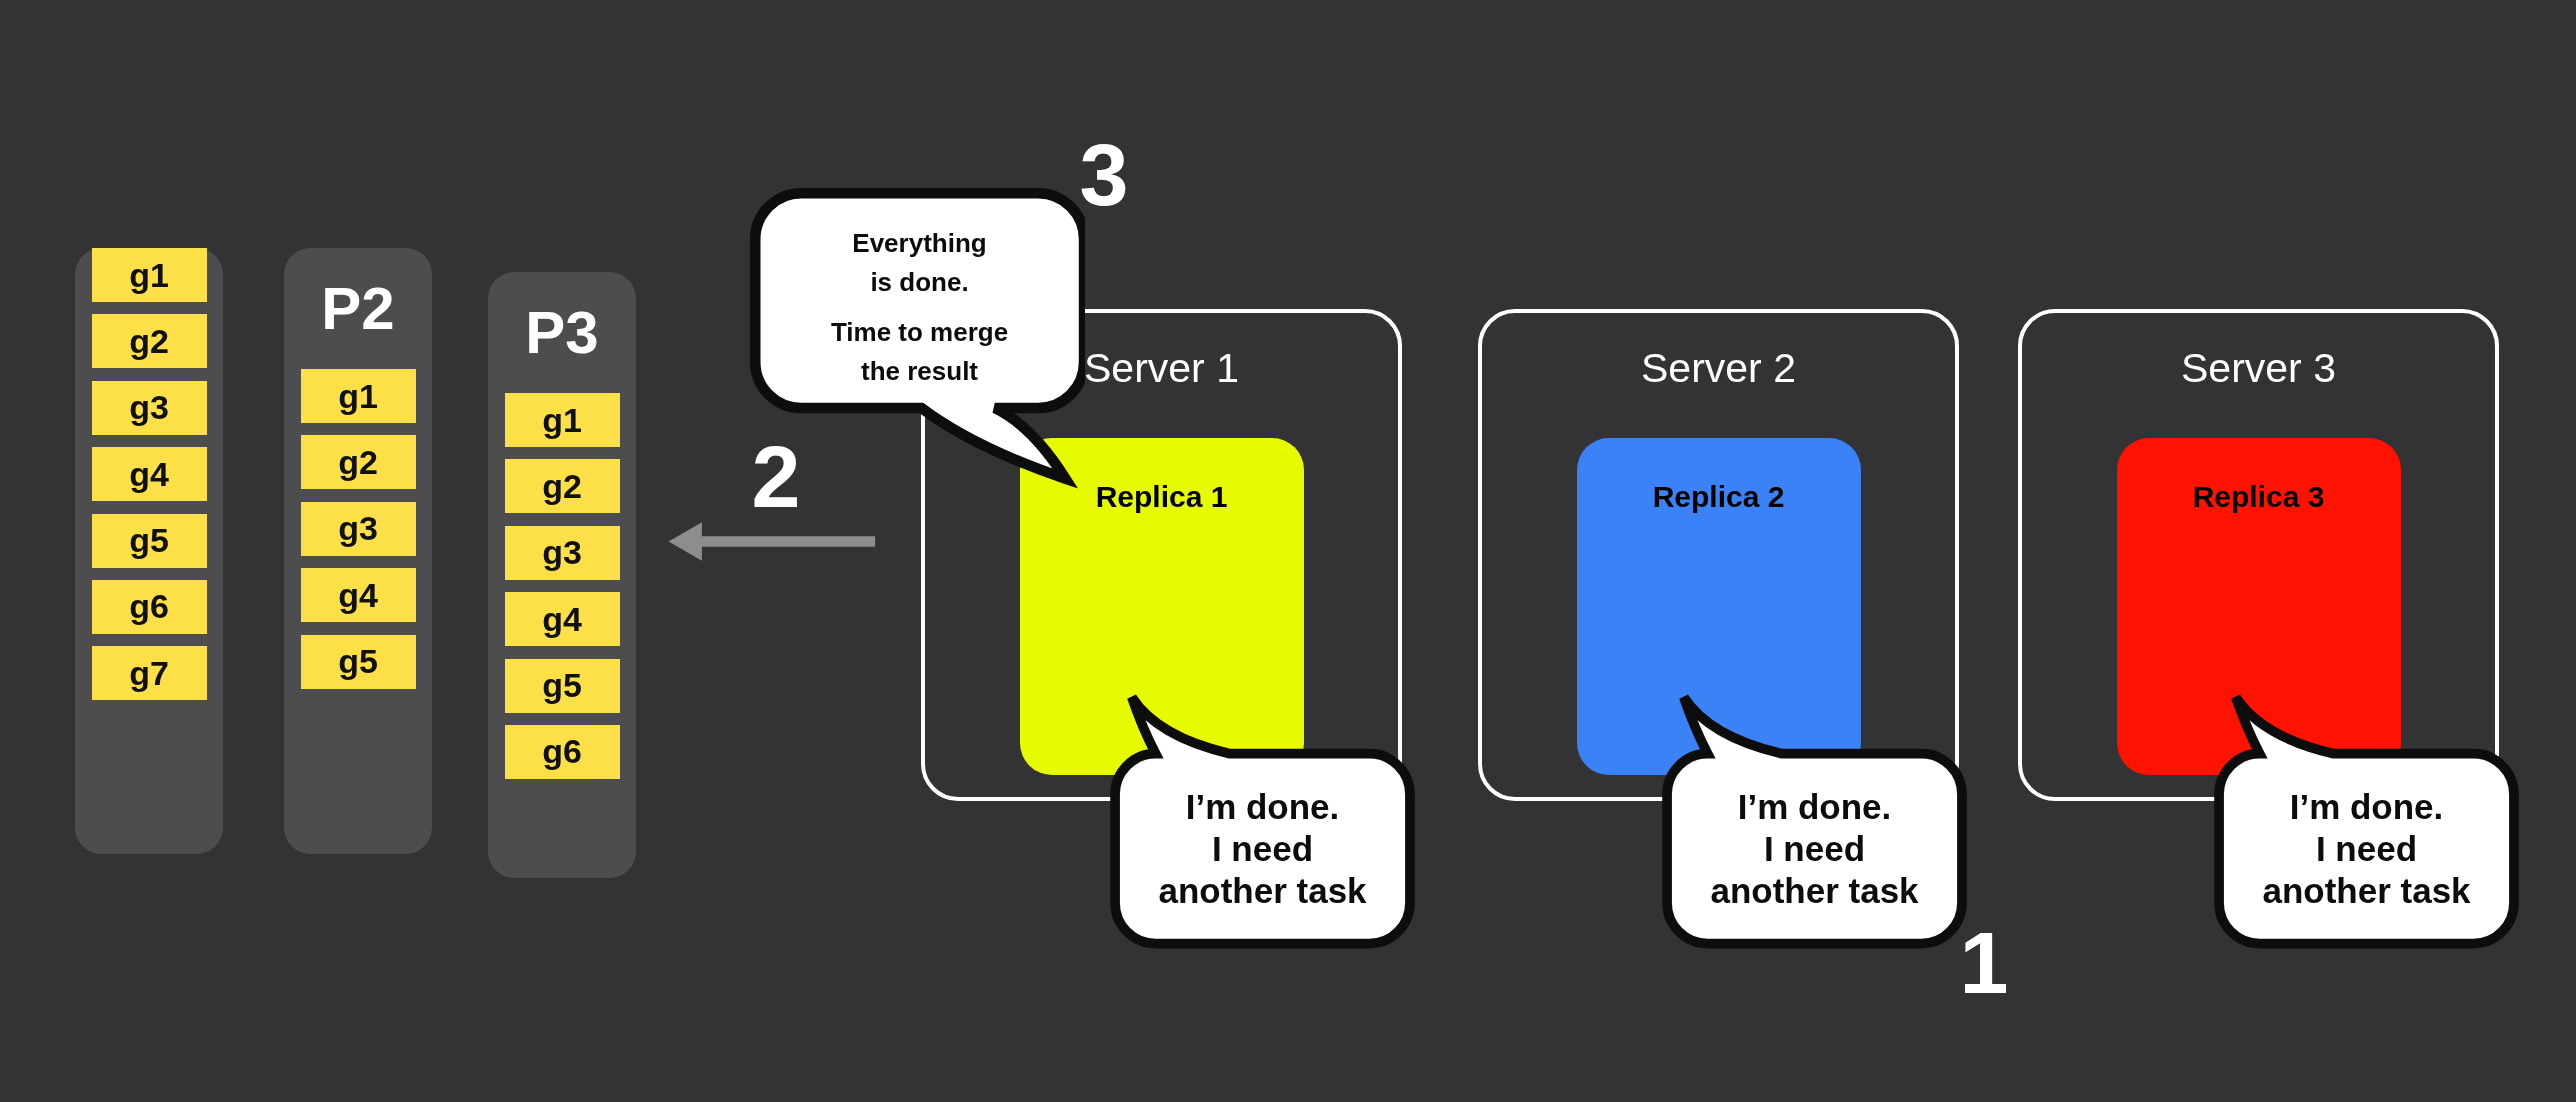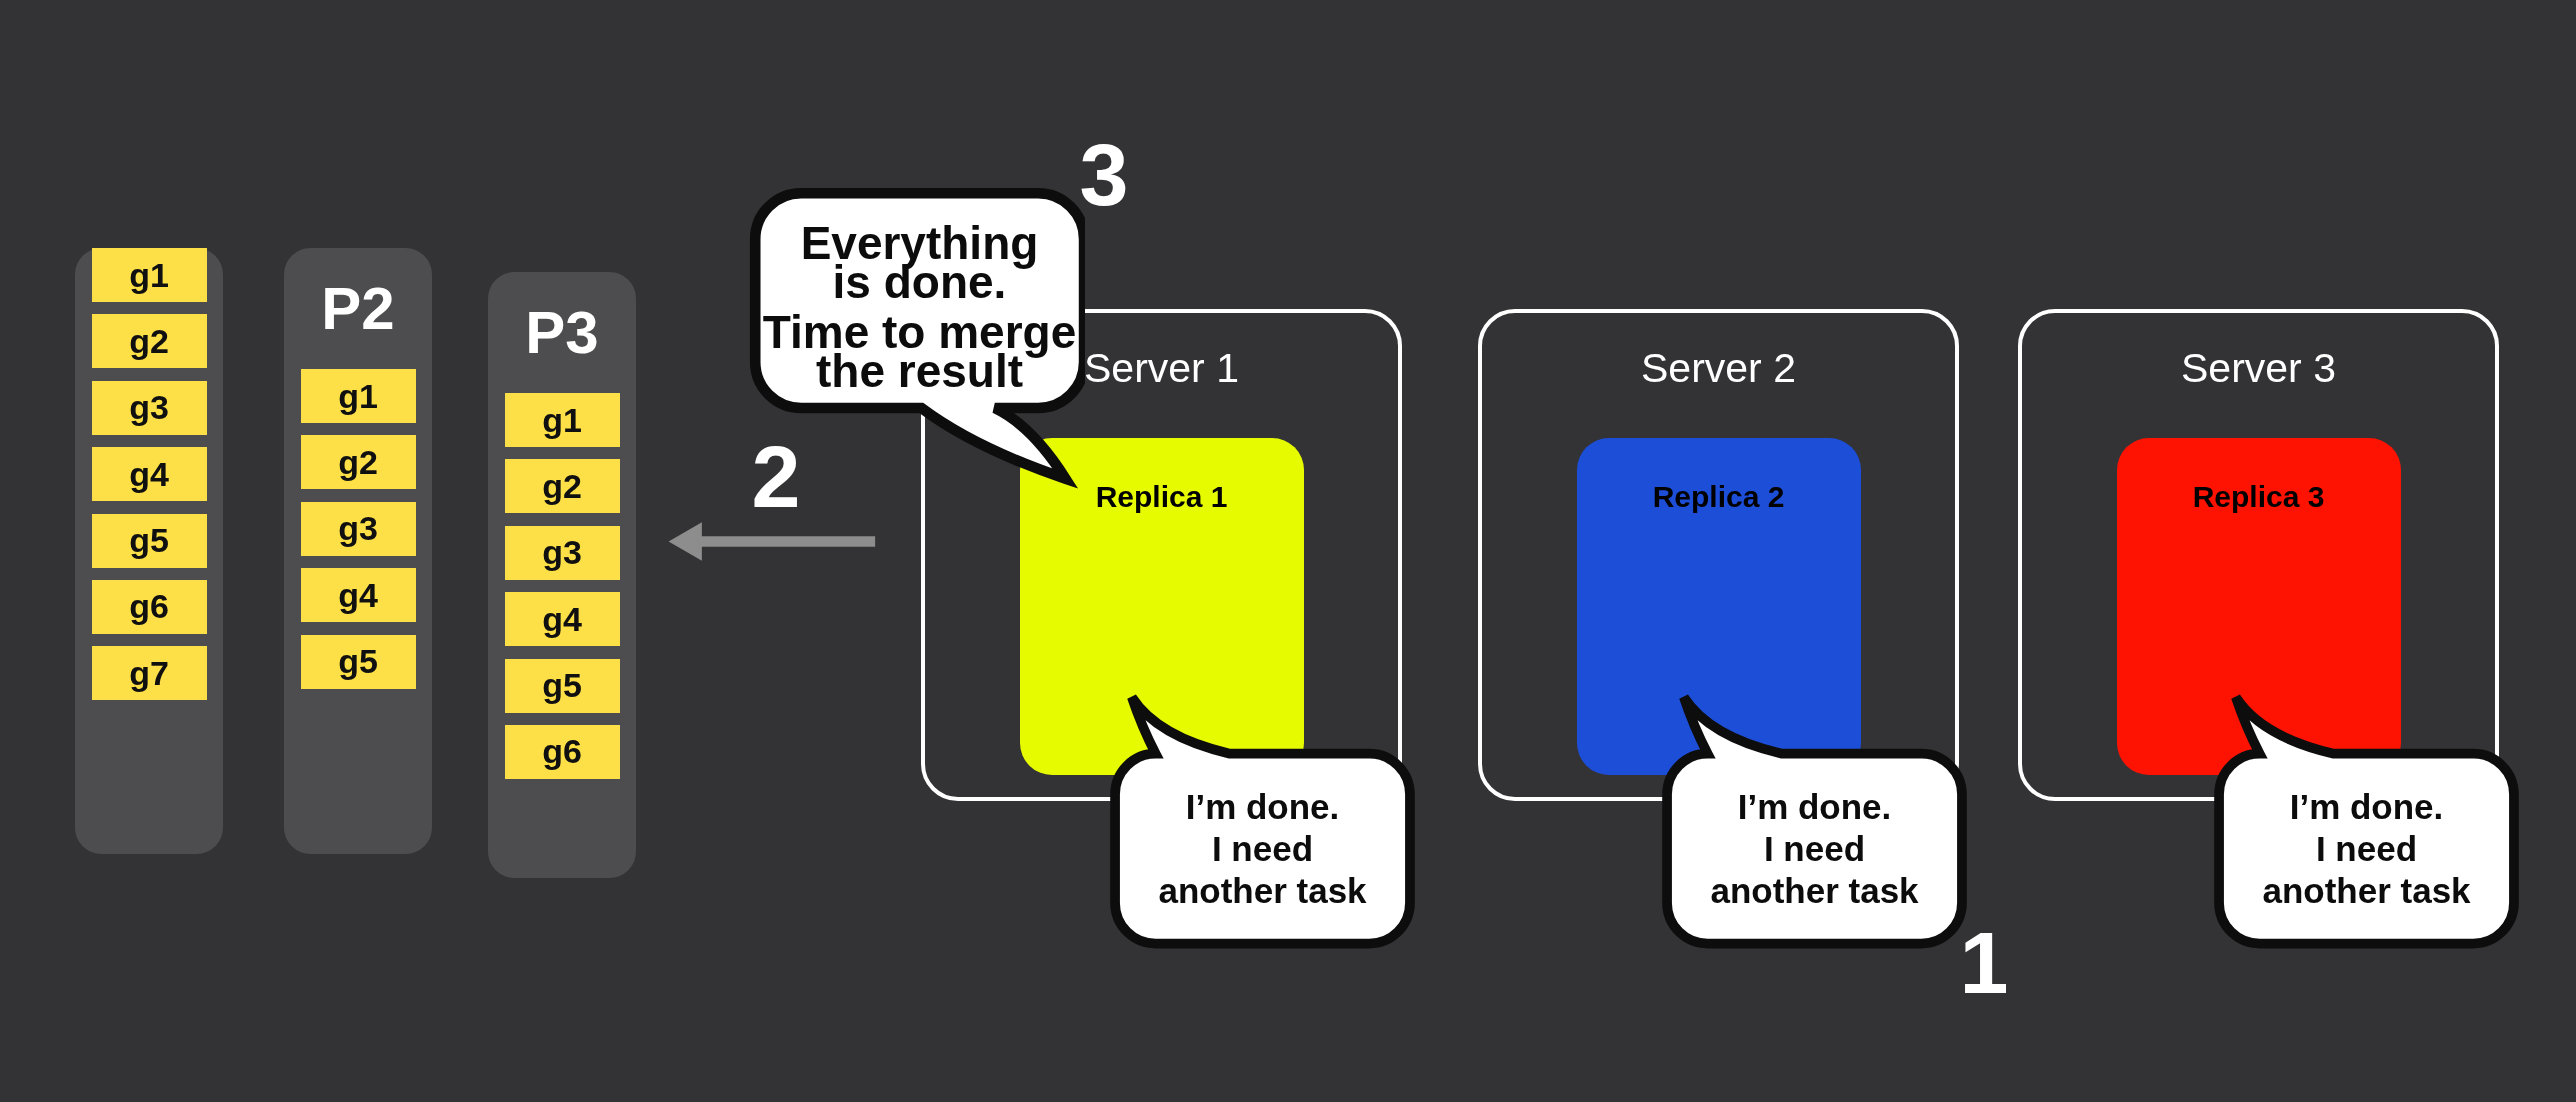--- a/index.html
+++ b/index.html
@@ -105,21 +105,21 @@
     position: absolute;
     display: flex; flex-direction: column;
     align-items: center; justify-content: center;
     color: #0c0c0c;
     font-weight: 700;
     text-align: center;
   }
   .merge-text {
     left: 755px; top: 193px;
     width: 329px; height: 215px;
-    font-size: 46px; line-height: 39px;
+    font-size: 26px; line-height: 39px;
     padding-top: 14px; box-sizing: border-box;
   }
   .merge-text .para-break { margin-top: 10.6px; }
   .done-text {
     width: 295px; height: 190px;
     font-size: 35px; line-height: 42px;
   }
   .done-text.d1 { left: 1115px; top: 754px; }
   .done-text.d2 { left: 1667px; top: 754px; }
   .done-text.d3 { left: 2219px; top: 754px; }
@@ -161,21 +161,21 @@
 
   <div class="server s1">
     <div class="server-label">Server 1</div>
     <div class="replica" style="background-color: rgb(231, 251, 0);">
       <div class="replica-label">Replica 1</div>
     </div>
   </div>
 
   <div class="server s2">
     <div class="server-label">Server 2</div>
-    <div class="replica" style="background-color: #1d4ed8;">
+    <div class="replica" style="background-color: #3b82f6;">
       <div class="replica-label">Replica 2</div>
     </div>
   </div>
 
   <div class="server s3">
     <div class="server-label">Server 3</div>
     <div class="replica" style="background-color: rgb(254, 19, 3);">
       <div class="replica-label">Replica 3</div>
     </div>
   </div>

